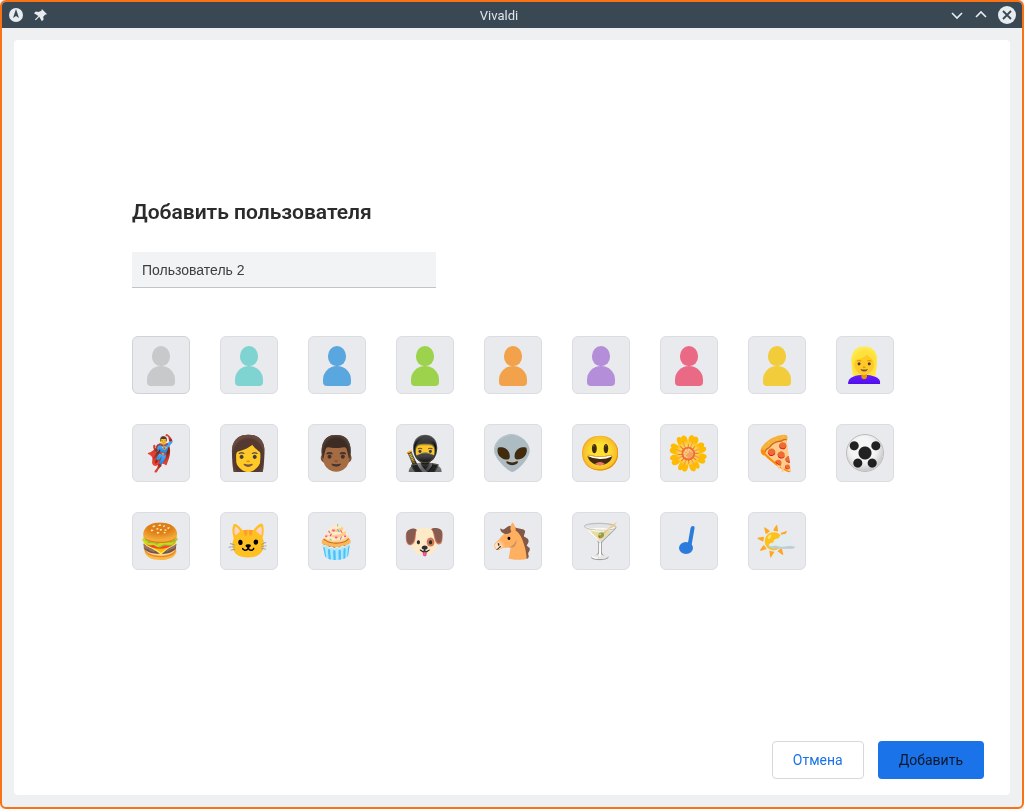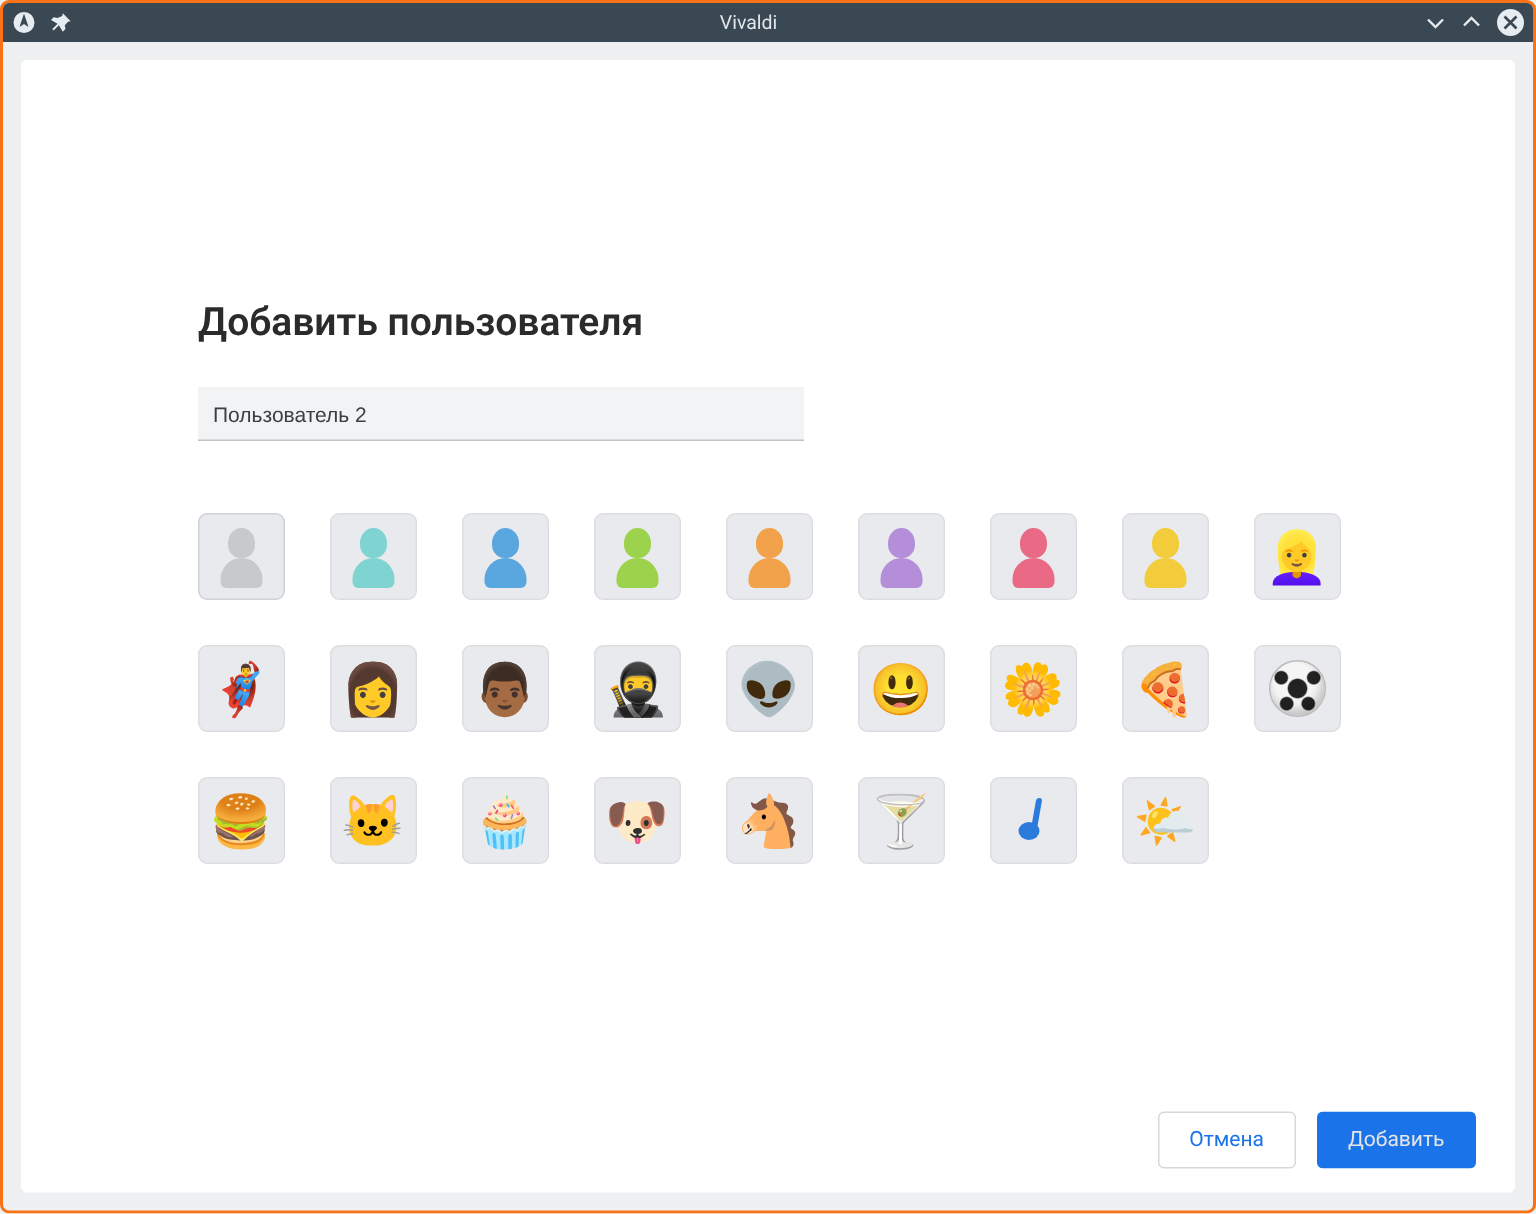--- a/index.html
+++ b/index.html
@@ -59,27 +59,27 @@
     box-sizing: border-box;
     padding: 40px 0 0 0;
     display: flex;
     flex-direction: column;
   }
   .inner {
     width: 760px;
     margin: 120px auto 0 auto;
   }
   h1.heading {
-    font-size: 26px;
+    font-size: 21px;
     font-weight: 600;
     color: #2b2b2b;
     margin: 0 0 28px 0;
   }
   .name-field {
-    width: 404px;
+    width: 304px;
     height: 36px;
     background: #f1f3f4;
     border: none;
     border-bottom: 1px solid #bfc4c7;
     padding: 0 10px;
     font-size: 14px;
     color: #3c4043;
     outline: none;
     box-sizing: border-box;
   }
@@ -145,21 +145,21 @@
     justify-content: center;
     border: 1px solid transparent;
   }
   .btn.secondary {
     background: #ffffff;
     border-color: #d6d8db;
     color: #1a73e8;
   }
   .btn.primary {
     background: #1a73e8;
-    color: #e5e5e5;
+    color: #0f172a;
   }
   .page-wrap {
     position: relative;
     width: 1024px;
     height: 809px;
   }
   
   .soccer {
     width: 36px; height: 36px; border-radius: 50%;
     background:

